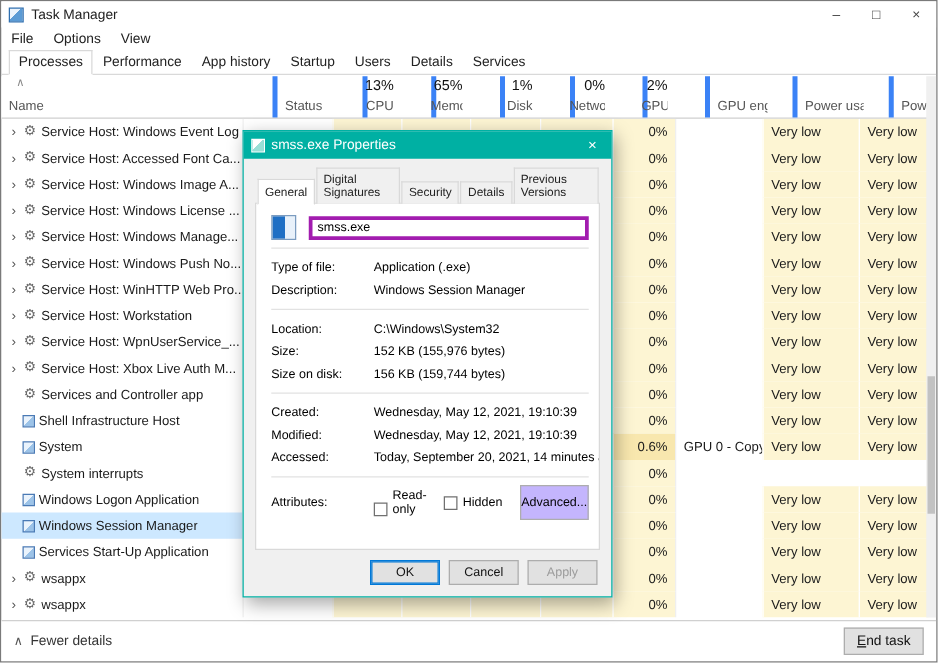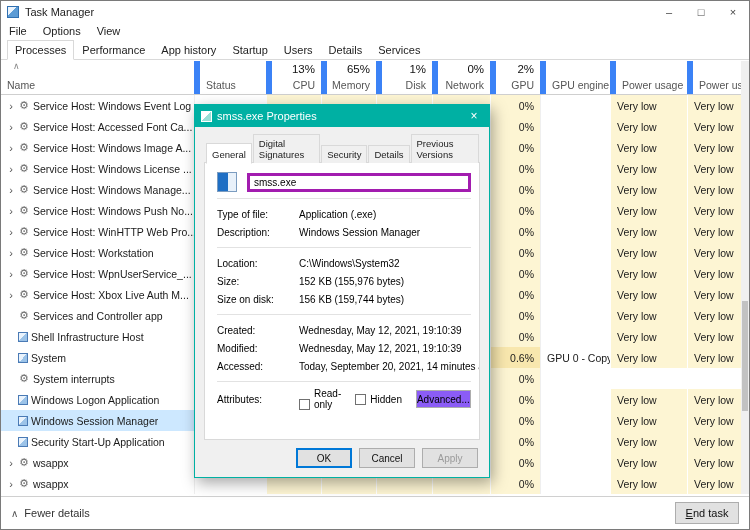--- a/index.html
+++ b/index.html
@@ -20,21 +20,21 @@
   
   .tabstrip { height:20px; display:flex; align-items:flex-end; padding-left:6px; border-bottom:1px solid #d9d9d9; position:relative; z-index:2; }
   .tab { font-size:11px; color:#222; padding:3px 7px 3px; border:1px solid transparent; margin-bottom:-1px; }
   .tab.active { background:#fff; border:1px solid #d9d9d9; border-bottom:1px solid #fff; }
 
   
   .thead { position:absolute; top:60px; left:0; width:742px; height:34px; display:grid;
            grid-template-columns:193px 72px 55px 55px 56px 58px 50px 70px 77px 56px;
            border-bottom:1px solid #cfcfcf; background:#fff; }
   .th { position:relative; }
-  .th + .th { border-left:6px solid #3b82f6; }
+  .th + .th { border-left:4px solid #3b82f6;margin-left:24px; }
   .hl { position:absolute; bottom:3px; font-size:10.5px; color:#555; white-space:nowrap; overflow:hidden; max-width:95%; }
   .bl { left:6px; } .br { right:6px; }
   .pct { position:absolute; top:2px; right:6px; font-size:11.5px; color:#111; }
   .sortcaret { position:absolute; top:0px; left:12px; font-size:9px; color:#888; }
 
   
   .plist { position:absolute; top:94px; left:0; width:742px; height:399px; overflow:hidden; }
   .row { display:grid; grid-template-columns:193px 72px 55px 55px 56px 58px 50px 70px 77px 56px; height:21px; font-size:10.5px; color:#1a1a1a; }
   .cell { display:flex; align-items:center; overflow:hidden; white-space:nowrap; }
   .cell + .cell { border-left:1px solid #efefef; }
@@ -78,21 +78,21 @@
   .filerow { display:flex; align-items:center; gap:10px; margin-bottom:3px; }
   .ficon { width:20px; height:20px; border:1px solid #7b9cc0; background:linear-gradient(90deg,#1f6fc4 0 55%,#e8f1fa 55%); flex:none; }
   .fname-input { flex:1; height:19px; border:3px solid #a21caf; font-size:10px; padding:0 4px; font-family:inherit; color:#000; }
   .sep { border:none; border-top:1px solid #e2e2e2; margin:6px 0; }
   .frow { display:flex; align-items:center; min-height:18px; }
   .flabel { width:82px; flex:none; }
   .fvalue { white-space:nowrap; }
   .attrrow { display:flex; align-items:center; margin-top:3px; }
   .chk { display:flex; align-items:flex-end; gap:4px; margin-right:14px; }
   .box { width:11px; height:11px; border:1px solid #707070; background:#fff; flex:none; }
-  .adv { margin-left:auto; margin-right:2px; width:70px; height:18px; background:#8b5cf6; border:1px solid #adadad; font-size:10px; font-family:inherit; }
+  .adv { margin-left:auto; margin-right:2px; width:70px; height:28px; background:#c4b5fd; border:1px solid #adadad; font-size:10px; font-family:inherit; }
   .dlg-btns { display:flex; justify-content:flex-end; gap:7px; padding:8px 2px 9px; flex:none; }
   .btn { width:56px; height:20px; background:#e1e1e1; border:1px solid #adadad; font-size:10px; font-family:inherit; color:#111; }
   .btn.ok { border:1px solid var(--focus); box-shadow:inset 0 0 0 1px var(--focus); }
   .btn.apply { color:#9b9b9b; }
 </style>
 </head>
 <body>
 
 <div class="screen">
 
@@ -415,21 +415,21 @@
     <div class="cell c-heat c-net"></div>
     <div class="cell c-heat c-gpu">0%</div>
     <div class="cell c-eng"></div>
     <div class="cell c-heat c-pow">Very low</div>
     <div class="cell c-heat c-trend">Very low</div>
   </div>
       <div class="row">
     <div class="cell c-name">
       <span class="chev" style="visibility: hidden;"></span>
       <span class="picon app"></span>
-      <span class="pname">Security Start-Up Application</span>
+      <span class="pname">Services Start-Up Application</span>
     </div>
     <div class="cell c-status"></div>
     <div class="cell c-heat c-cpu"></div>
     <div class="cell c-heat c-mem"></div>
     <div class="cell c-heat c-disk"></div>
     <div class="cell c-heat c-net"></div>
     <div class="cell c-heat c-gpu">0%</div>
     <div class="cell c-eng"></div>
     <div class="cell c-heat c-pow">Very low</div>
     <div class="cell c-heat c-trend">Very low</div>

